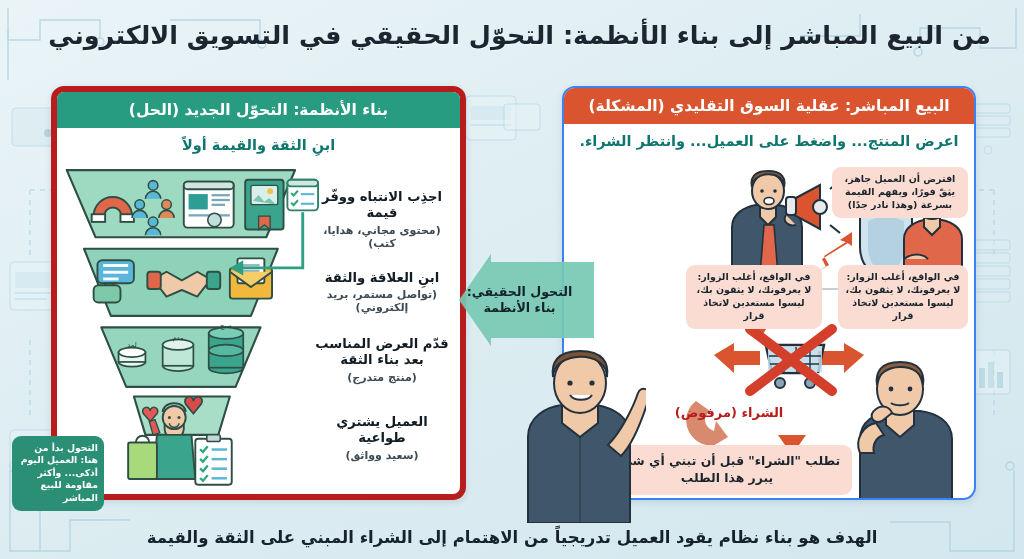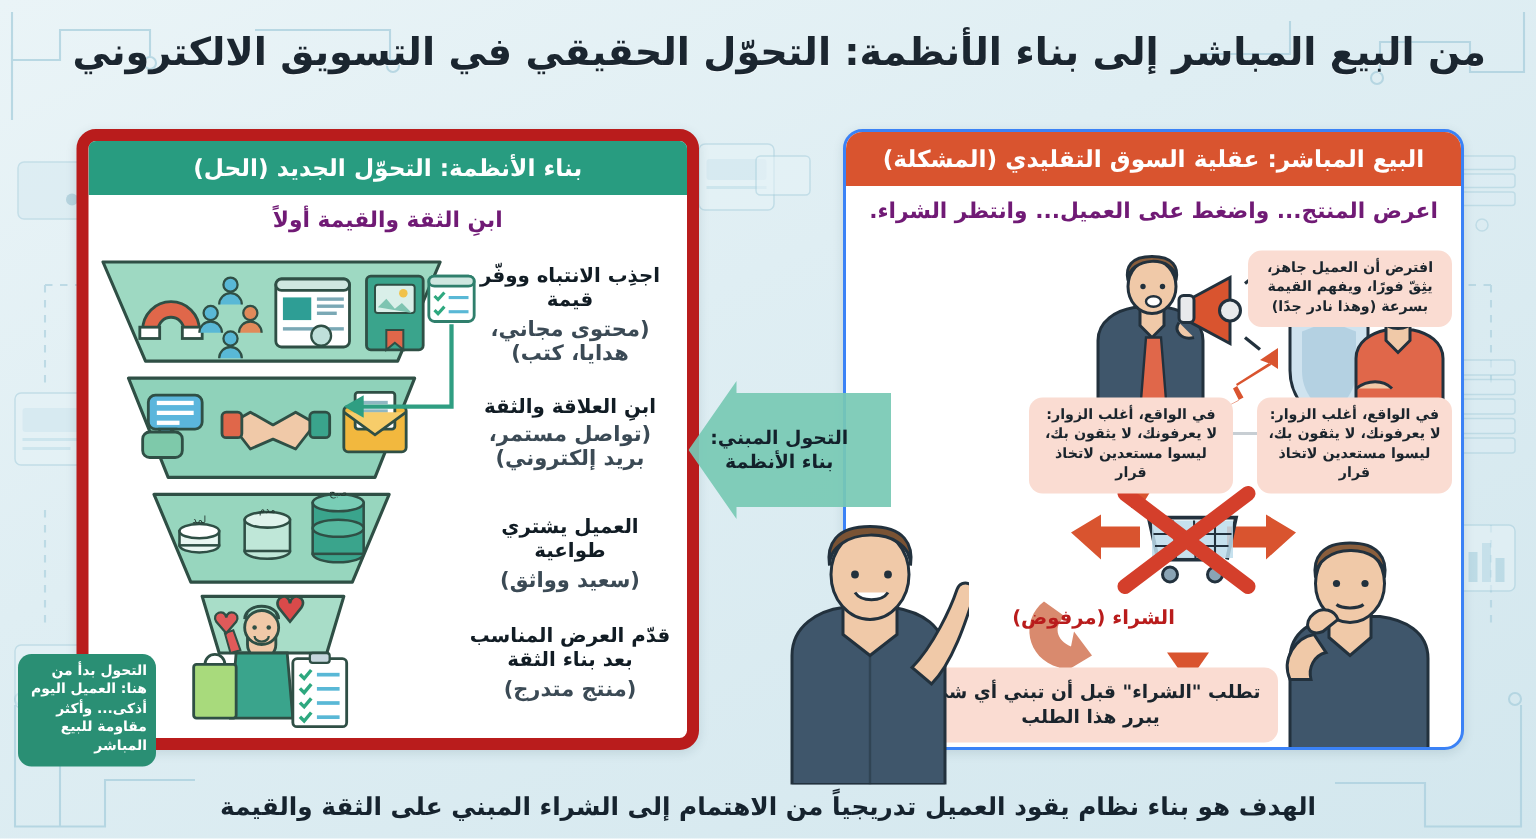--- a/index.html
+++ b/index.html
@@ -28,47 +28,47 @@
   }
 
   
   .panel {
     position: absolute; top: 86px; height: 414px;
     background: #ffffff;
     border-radius: 13px;
     overflow: hidden;
     box-shadow: 0 2px 7px rgba(20,60,80,.13);
   }
-  .panel-green { right: 558px; width: 415px; border: 8px solid #b91c1c; }
+  .panel-green { right: 558px; width: 415px; border: 6px solid #b91c1c; }
   .panel-red   { right: 48px;  width: 414px; border: 2px solid #3b82f6; }
 
   .panel-head {
     height: 36px; display: flex; align-items: center; justify-content: center;
     color: #fff; font-weight: 700; font-size: 15.5px;
   }
   .panel-green .panel-head { background: #289c80; }
   .panel-red   .panel-head { background: #d9542f; }
 
   .panel-sub {
     text-align: center; font-weight: 700; font-size: 14.5px;
-    color: #701a75; padding: 9px 10px 4px;
+    color: #0f766e; padding: 9px 10px 4px;
   }
 
   
   .funnel-wrap { position: relative; height: 360px; }
 
   .steps { position: absolute; right: 8px; top: 8px; width: 140px; }
   .step { margin-bottom: 13px; text-align: center; }
   .step .s-main {
     font-size: 13.2px; font-weight: 700; color: #111c24; line-height: 1.24;
   }
   .step .s-sub {
-    font-size: 14px; font-weight: 600; color: #3b4a55; margin-top: 2px;
-  }
-  .step-1 { margin-top: 10px; }
+    font-size: 11px; font-weight: 600; color: #3b4a55; margin-top: 2px;
+  }
+  .step-1 { margin-top: 24px; }
   .step-2 { margin-top: 20px; }
   .step-3 { margin-top: 22px; }
   .step-4 { margin-top: 30px; }
 
   .funnel-art { position: absolute; right: 140px; top: 0; left: 4px; bottom: 0; }
   .funnel-art svg { width: 100%; height: 100%; }
 
   
   .green-callout {
     position: absolute; left: 12px; bottom: 48px;
@@ -340,27 +340,27 @@
 
     <div class="steps">
       <div class="step step-1">
         <div class="s-main">اجذِب الانتباه ووفّر قيمة</div>
         <div class="s-sub">(محتوى مجاني، هدايا، كتب)</div>
       </div>
       <div class="step step-2">
         <div class="s-main">ابنِ العلاقة والثقة</div>
         <div class="s-sub">(تواصل مستمر، بريد إلكتروني)</div>
       </div>
+      <div class="step step-3">
+        <div class="s-main">قدّم العرض المناسب بعد بناء الثقة</div>
+        <div class="s-sub">(منتج متدرج)</div>
+      </div>
       <div class="step step-4">
         <div class="s-main">العميل يشتري طواعية</div>
         <div class="s-sub">(سعيد وواثق)</div>
-      </div>
-      <div class="step step-3">
-        <div class="s-main">قدّم العرض المناسب بعد بناء الثقة</div>
-        <div class="s-sub">(منتج متدرج)</div>
       </div>
     </div>
   </div>
 </section>
 
 <div style="position:absolute; right:378px; bottom:36px; width:130px; height:190px; z-index:7;">
   <svg viewBox="0 0 130 190" xmlns="http://www.w3.org/2000/svg">
     <path d="M12 190 L12 104 c0 -20 18 -30 34 -32 l34 0 c18 3 34 12 34 32 l0 86 Z" fill="#3f566b" stroke="#22313d" stroke-width="2"></path>
     <path d="M46 72 l36 0 l0 18 l-18 14 l-18 -14 Z" fill="#f0c9a8" stroke="#22313d" stroke-width="2"></path>
     <ellipse cx="64" cy="50" rx="26" ry="30" fill="#f0c9a8" stroke="#22313d" stroke-width="2"></ellipse>
@@ -373,21 +373,21 @@
   </svg>
 </div>
 
 <div class="green-callout">التحول بدأ من هنا: العميل اليوم أذكى... وأكثر مقاومة للبيع المباشر</div>
 
 <div class="mid-arrow">
   <svg viewBox="0 0 135 92" preserveAspectRatio="none" xmlns="http://www.w3.org/2000/svg">
     <path d="M135 8 L32 8 L32 0 L0 46 L32 92 L32 84 L135 84 Z" fill="#77c9b4" opacity="0.92"></path>
   </svg>
   <div class="mid-label">
-    <span>التحول المبني:</span>
+    <span>التحول الحقيقي:</span>
     <span>بناء الأنظمة</span>
   </div>
 </div>
 
 <section class="panel panel-red">
   <div class="panel-head">البيع المباشر: عقلية السوق التقليدي (المشكلة)</div>
   <div class="panel-sub">اعرض المنتج... واضغط على العميل... وانتظر الشراء.</div>
 
   <div class="red-body">
     <div class="red-art">

